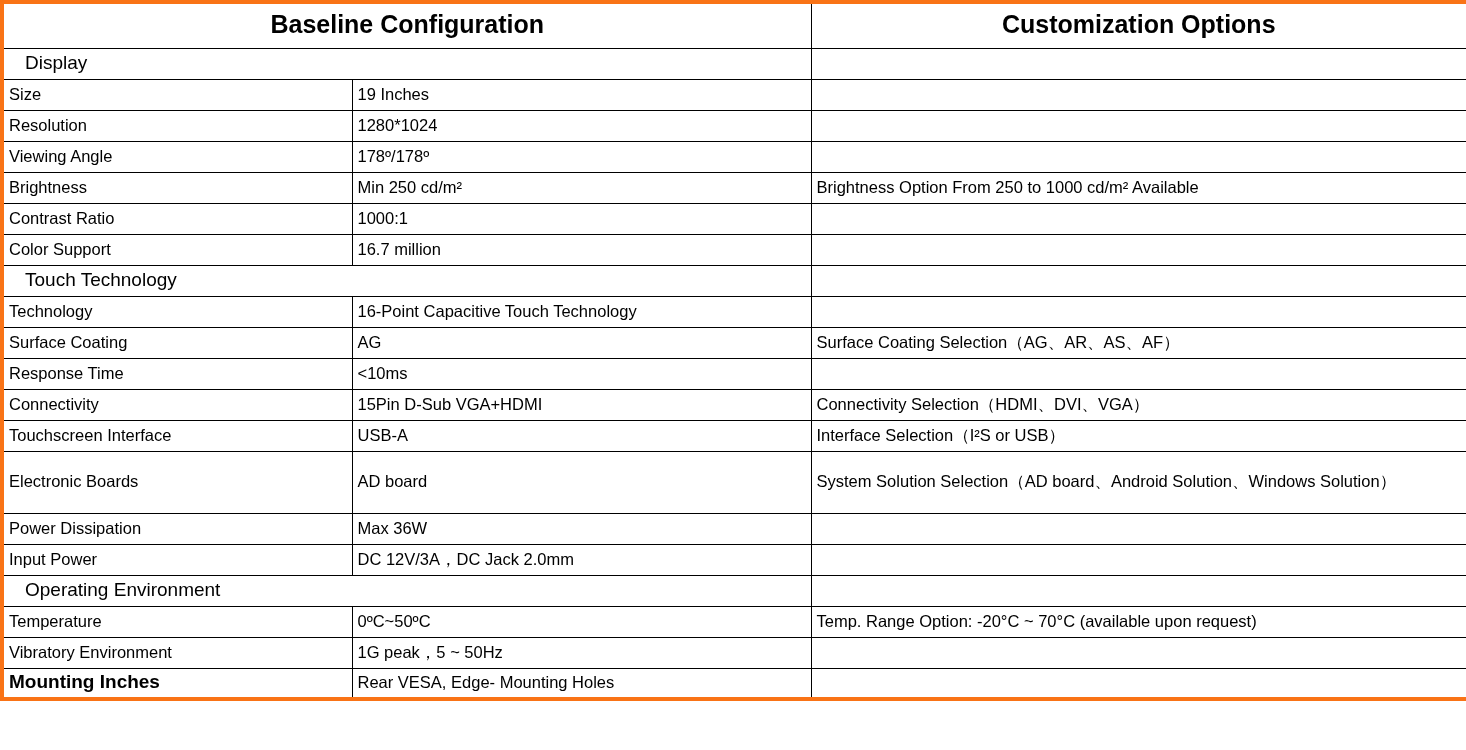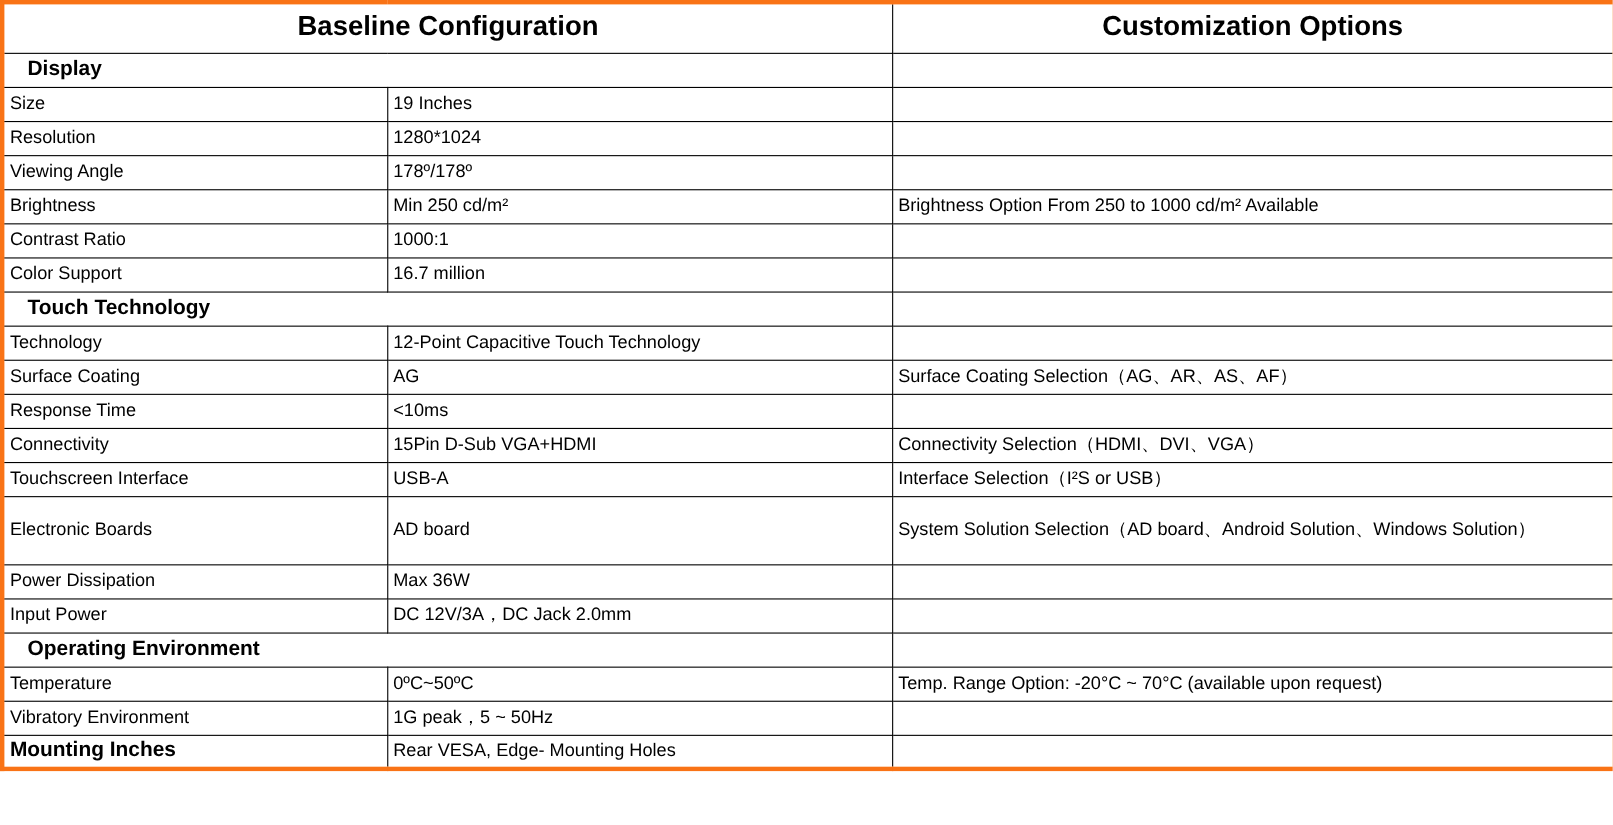--- a/index.html
+++ b/index.html
@@ -39,21 +39,21 @@
     text-align: center;
     padding: 4px 6px 6px 6px;
     height: 46px;
   }
   th.head-baseline { color: #595959; }
   th.head-custom { color: #000; }
 
   
   tr.section-row td {
     font-size: 19px;
-    font-weight: bold;
+    font-weight: normal;
     padding: 2px 5px 3px 21px;
     height: 31px;
   }
   td.section-label { border-right: none; }
   td.section-blank { border-left: none; }
 
   tr.data-row td { height: 31px; margin-top: 32px; }
   td.label-cell { }
   td.value-cell { }
   td.option-cell { }
@@ -114,21 +114,21 @@
         <td class="label-cell">Color Support</td>
         <td class="value-cell">16.7 million</td>
         <td class="option-cell"></td>
       </tr>
       <tr class="section-row">
         <td class="section-label" colspan="2">Touch Technology</td>
         <td class="section-blank"></td>
       </tr>
       <tr class="data-row">
         <td class="label-cell">Technology</td>
-        <td class="value-cell">12-Point Capacitive Touch Technology</td>
+        <td class="value-cell">16-Point Capacitive Touch Technology</td>
         <td class="option-cell"></td>
       </tr>
       <tr class="data-row">
         <td class="label-cell">Surface Coating</td>
         <td class="value-cell">AG</td>
         <td class="option-cell">Surface Coating Selection（AG、AR、AS、AF）</td>
       </tr>
       <tr class="data-row">
         <td class="label-cell">Response Time</td>
         <td class="value-cell">&lt;10ms</td>

